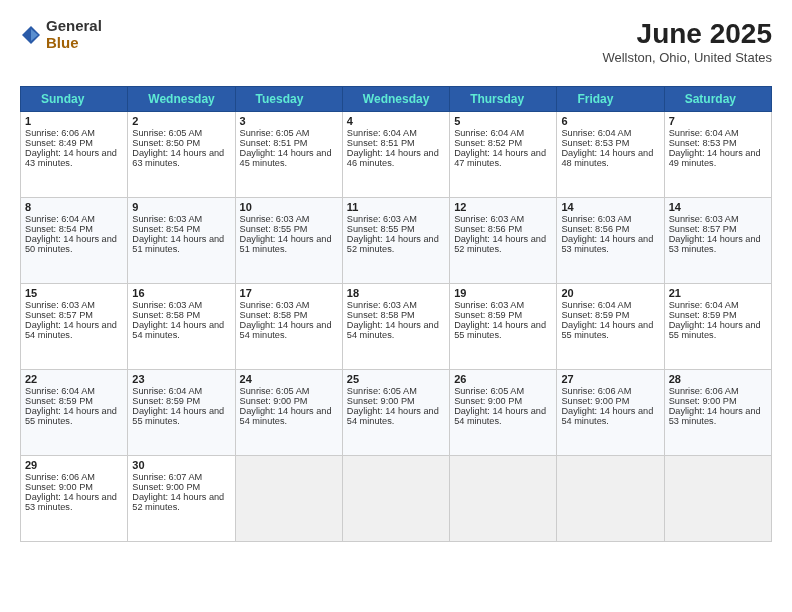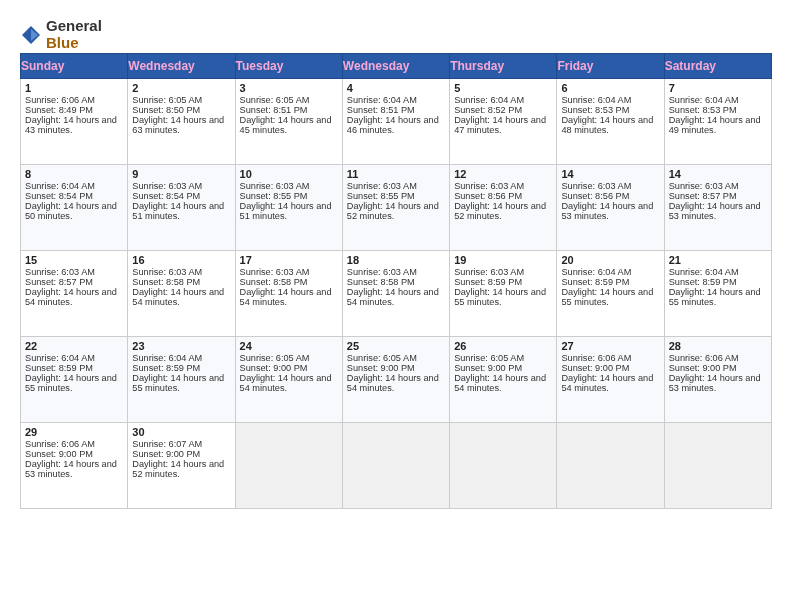--- a/index.html
+++ b/index.html
@@ -13,21 +13,21 @@
     .page {
       width: 792px;
       height: 612px;
       padding: 18px 20px 12px 20px;
       background: #fff;
     }
     .header {
       display: flex;
       justify-content: space-between;
       align-items: flex-start;
-      margin-bottom: 2px;
+      margin-bottom: 21px;
     }
     .logo {
       display: flex;
       align-items: center;
     }
     .logo-text {
       display: flex;
       flex-direction: column;
       line-height: 1.1;
     }
@@ -58,24 +58,24 @@
       font-size: 13px;
       color: #444;
     }
     table {
       width: 100%;
       border-collapse: collapse;
       table-layout: fixed;
     }
     th {
       background-color: #2a5ba8;
-      color: #f9a8d4;
+      color: #5eead4;
       font-size: 12px;
       font-weight: bold;
-      padding: 5px 0;
+      padding: 5px 20px;
       text-align: left;
       border: 1px solid #1e4a8c;
     }
     td {
       vertical-align: top;
       border: 1px solid #ccc;
       padding: 3px 4px;
       font-size: 9.2px;
       color: #333;
       height: 86px;
@@ -105,20 +105,24 @@
   <div class="header">
     <div class="logo">
       <svg class="logo-icon" viewBox="0 0 22 22">
         <polygon points="11,2 20,11 11,20 2,11" fill="#2a5ba8"></polygon>
         <polygon points="11,5 18,11 11,17" fill="#5a8fd0"></polygon>
       </svg>
       <div class="logo-text">
         <span class="logo-general">General</span>
         <span class="logo-blue">Blue</span>
       </div>
+    </div>
+    <div class="title-block">
+      <div class="month-title">June 2025</div>
+      <div class="location">Wellston, Ohio, United States</div>
     </div>
   </div>
 
   <table>
     <thead>
       <tr>
         <th>Sunday</th>
         <th>Wednesday</th>
         <th>Tuesday</th>
         <th>Wednesday</th>

